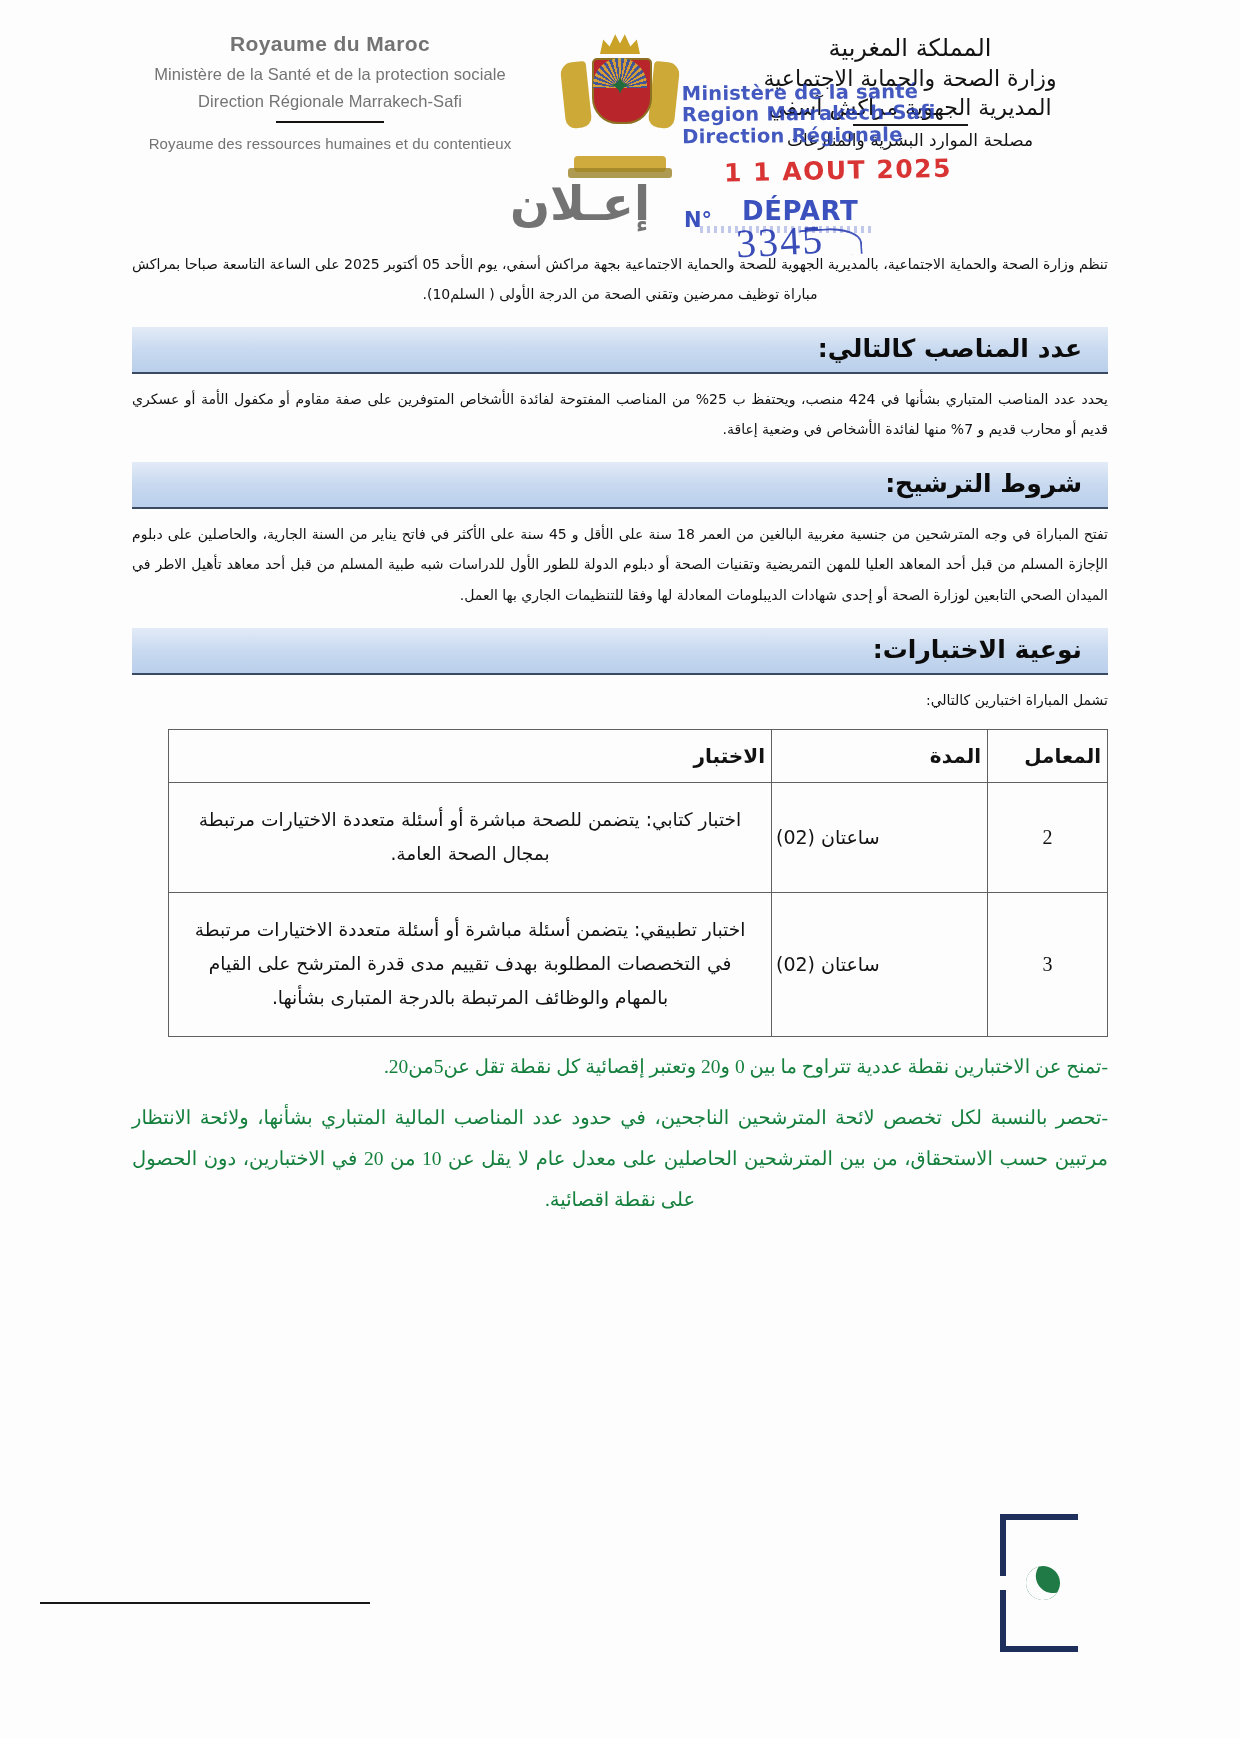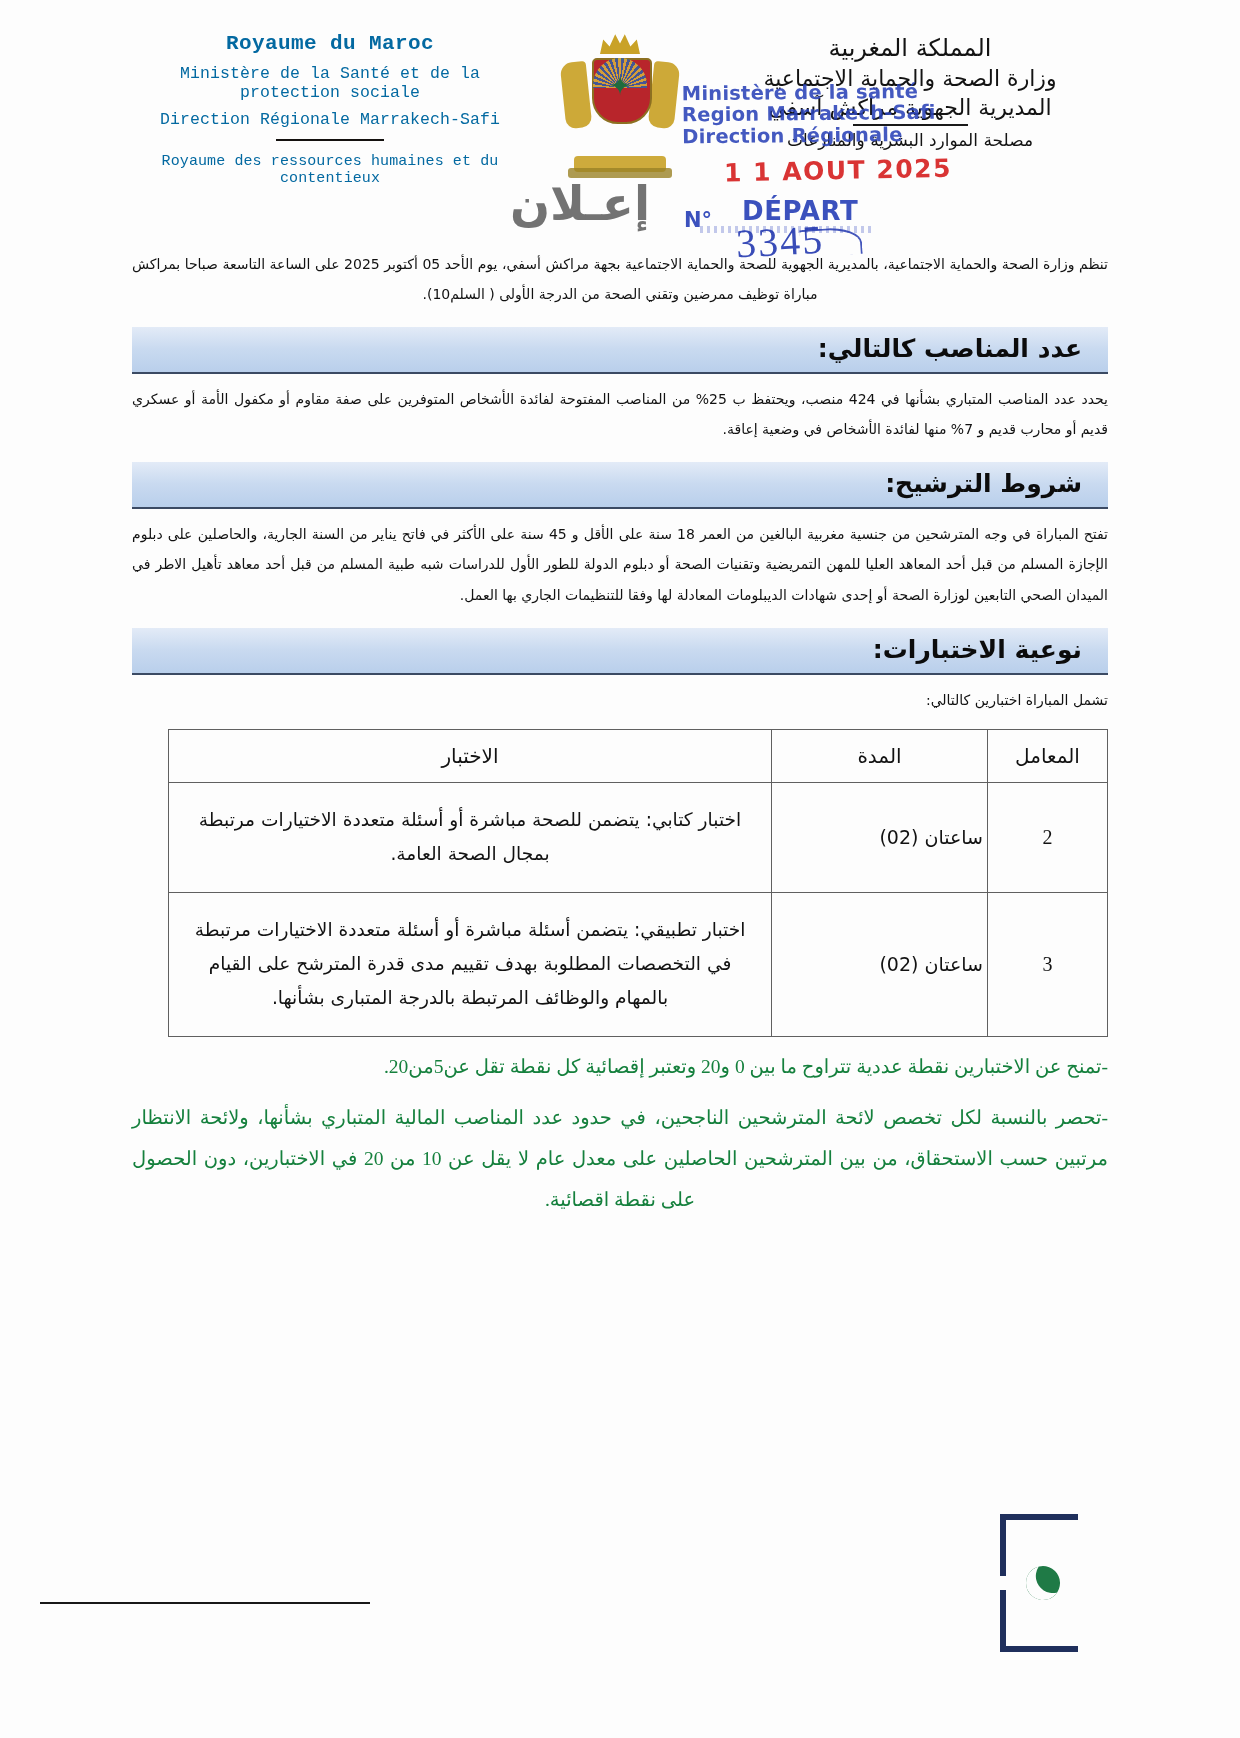--- a/index.html
+++ b/index.html
@@ -27,22 +27,22 @@
     display: flex;
     justify-content: space-between;
     align-items: flex-start;
     padding: 24px 130px 0 130px;
     height: 170px;
     box-sizing: border-box;
   }
   .header-fr {
     width: 400px;
     text-align: center;
-    font-family: Liberation Mono, monospace;
-    color: #0369a1;
+    font-family: Liberation Sans, sans-serif;
+    color: #737373;
     padding-top: 8px;
   }
   .fr-l1 {
     font-size: 21px;
     font-weight: bold;
     letter-spacing: .4px;
     margin-bottom: 9px;
   }
   .fr-l2 {
     font-size: 16.5px;
@@ -238,35 +238,35 @@
   }
   table.exam-table th,
   table.exam-table td {
     border: 1px solid #606060;
     font-family: "DejaVu Sans", sans-serif;
     color: #121212;
     vertical-align: middle;
   }
   table.exam-table th {
     font-size: 20px;
-    font-weight: normal;
-    padding: 14px 0;
-    text-align: center;
+    font-weight: bold;
+    padding: 14px 6px;
+    text-align: right;
     letter-spacing: -.3px;
   }
   table.exam-table td.c-test {
     font-size: 18.6px;
     line-height: 1.85;
     padding: 20px 16px;
     text-align: center;
     letter-spacing: -.2px;
   }
   table.exam-table td.c-dur {
     font-size: 19px;
-    text-align: right;
+    text-align: left;
     padding: 12px 4px;
   }
   table.exam-table td.c-coef {
     font-size: 20px;
     text-align: center;
     padding: 12px 4px;
     font-family: "Liberation Serif", serif;
   }
   col.w-coef { width: 120px; }
   col.w-dur  { width: 216px; }

